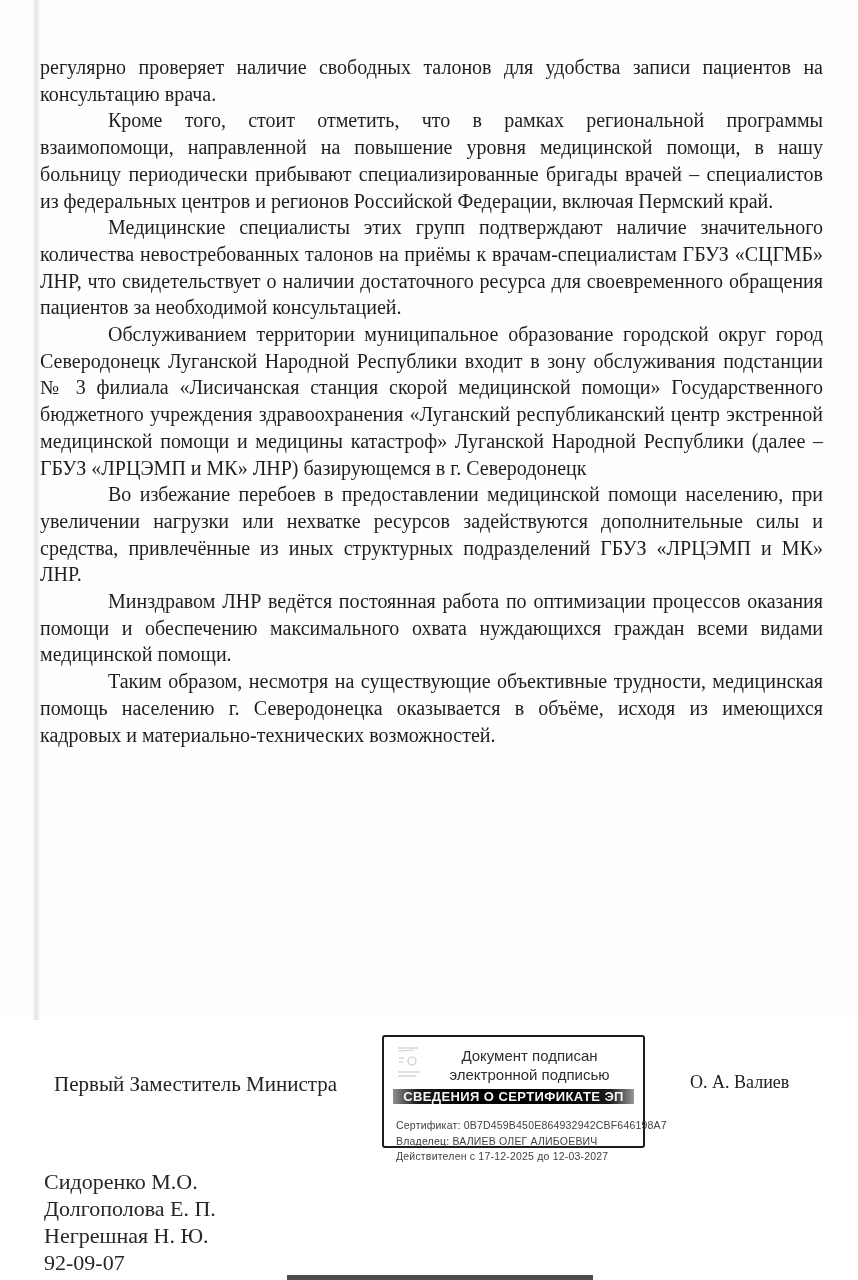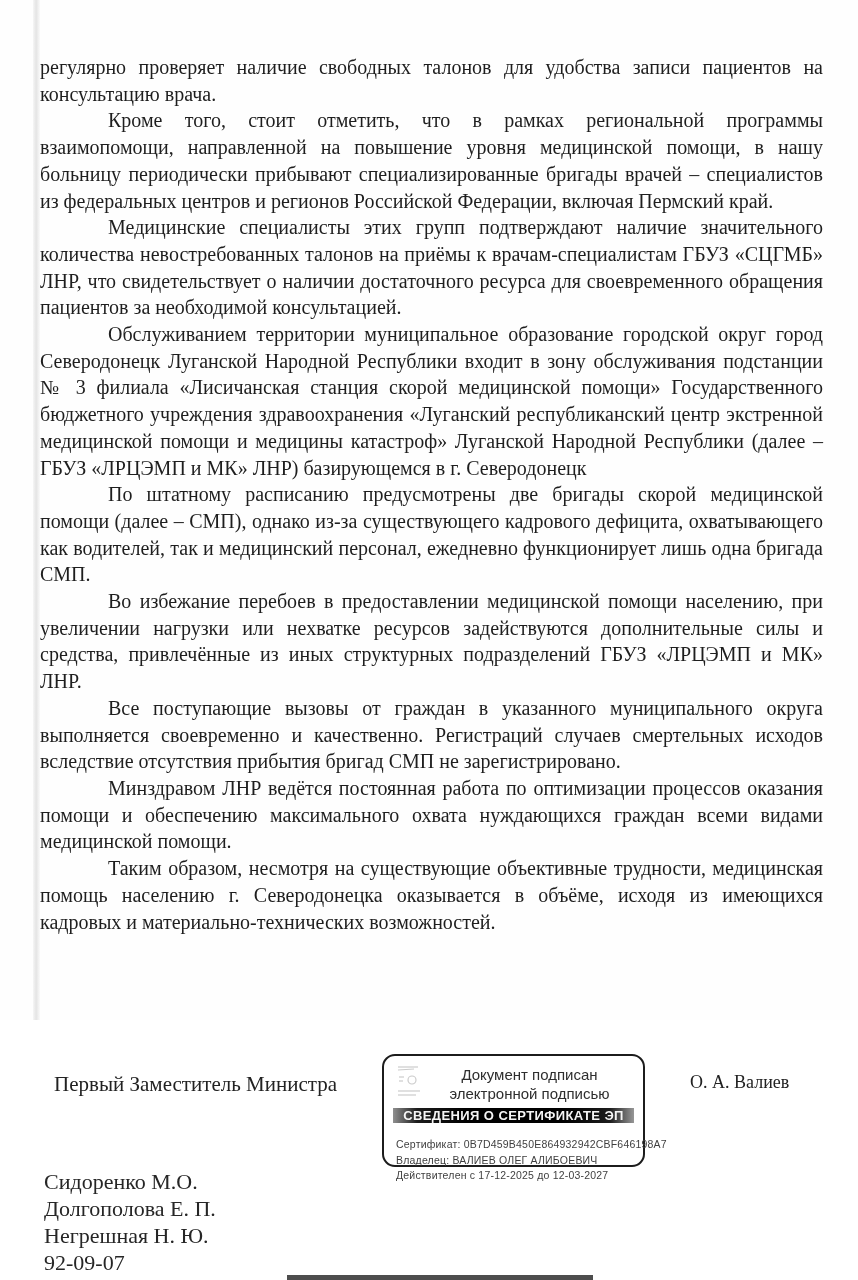--- a/index.html
+++ b/index.html
@@ -40,24 +40,23 @@
     position: absolute; left: 690px; top: 1072px;
     font-size: 18px; color: #222;
     white-space: nowrap;
   }
 
   .stamp {
     position: absolute; left: 382px; top: 1035px;
     width: 263px; height: 113px;
     box-sizing: border-box;
     border: 2px solid #1c1c1c;
-    border-radius: 13px;
+    border-radius: 3px;
     background: #fff;
     font-family: "Liberation Sans", sans-serif;
-    margin-top: 19px;
   }
   .stamp-head {
     display: flex; align-items: flex-start;
     padding: 8px 10px 2px 12px;
   }
   .stamp-emblem { width: 30px; height: 36px; flex: 0 0 auto; opacity: .85; }
   .stamp-title {
     flex: 1; text-align: center;
     font-size: 15px; line-height: 19px;
     color: #2e2e2e; padding-top: 1px;
@@ -96,23 +95,21 @@
 
 <div class="page">
 
   <div class="page-edge"></div>
 
   <div class="body-text" id="paragraphs">
       <p class="no-indent">регулярно проверяет наличие свободных талонов для удобства записи пациентов на консультацию врача.</p>
       <p>Кроме того, стоит отметить, что в рамках региональной программы взаимопомощи, направленной на повышение уровня медицинской помощи, в нашу больницу периодически прибывают специализированные бригады врачей – специалистов из федеральных центров и регионов Российской Федерации, включая Пермский край.</p>
       <p>Медицинские специалисты этих групп подтверждают наличие значительного количества невостребованных талонов на приёмы к врачам-специалистам ГБУЗ «СЦГМБ» ЛНР, что свидетельствует о наличии достаточного ресурса для своевременного обращения пациентов за необходимой консультацией.</p>
       <p>Обслуживанием территории муниципальное образование городской округ город Северодонецк Луганской Народной Республики входит в зону обслуживания подстанции № 3 филиала «Лисичанская станция скорой медицинской помощи» Государственного бюджетного учреждения здравоохранения «Луганский республиканский центр экстренной медицинской помощи и медицины катастроф» Луганской Народной Республики (далее – ГБУЗ «ЛРЦЭМП и МК» ЛНР) базирующемся в г. Северодонецк</p>
-      <p>По штатному расписанию предусмотрены две бригады скорой медицинской помощи (далее – СМП), однако из-за существующего кадрового дефицита, охватывающего как водителей, так и медицинский персонал, ежедневно функционирует лишь одна бригада СМП.</p>
       <p>Во избежание перебоев в предоставлении медицинской помощи населению, при увеличении нагрузки или нехватке ресурсов задействуются дополнительные силы и средства, привлечённые из иных структурных подразделений ГБУЗ «ЛРЦЭМП и МК» ЛНР.</p>
-      <p>Все поступающие вызовы от граждан в указанного муниципального округа выполняется своевременно и качественно. Регистраций случаев смертельных исходов вследствие отсутствия прибытия бригад СМП не зарегистрировано.</p>
       <p>Минздравом ЛНР ведётся постоянная работа по оптимизации процессов оказания помощи и обеспечению максимального охвата нуждающихся граждан всеми видами медицинской помощи.</p>
       <p>Таким образом, несмотря на существующие объективные трудности, медицинская помощь населению г. Северодонецка оказывается в объёме, исходя из имеющихся кадровых и материально-технических возможностей.</p>
     </div>
 
   <div class="sig-title">Первый Заместитель Министра</div>
 
   <div class="stamp">
     <div class="stamp-head">
       <span class="stamp-emblem">
         <svg width="30" height="36" viewBox="0 0 30 36" xmlns="http://www.w3.org/2000/svg">

